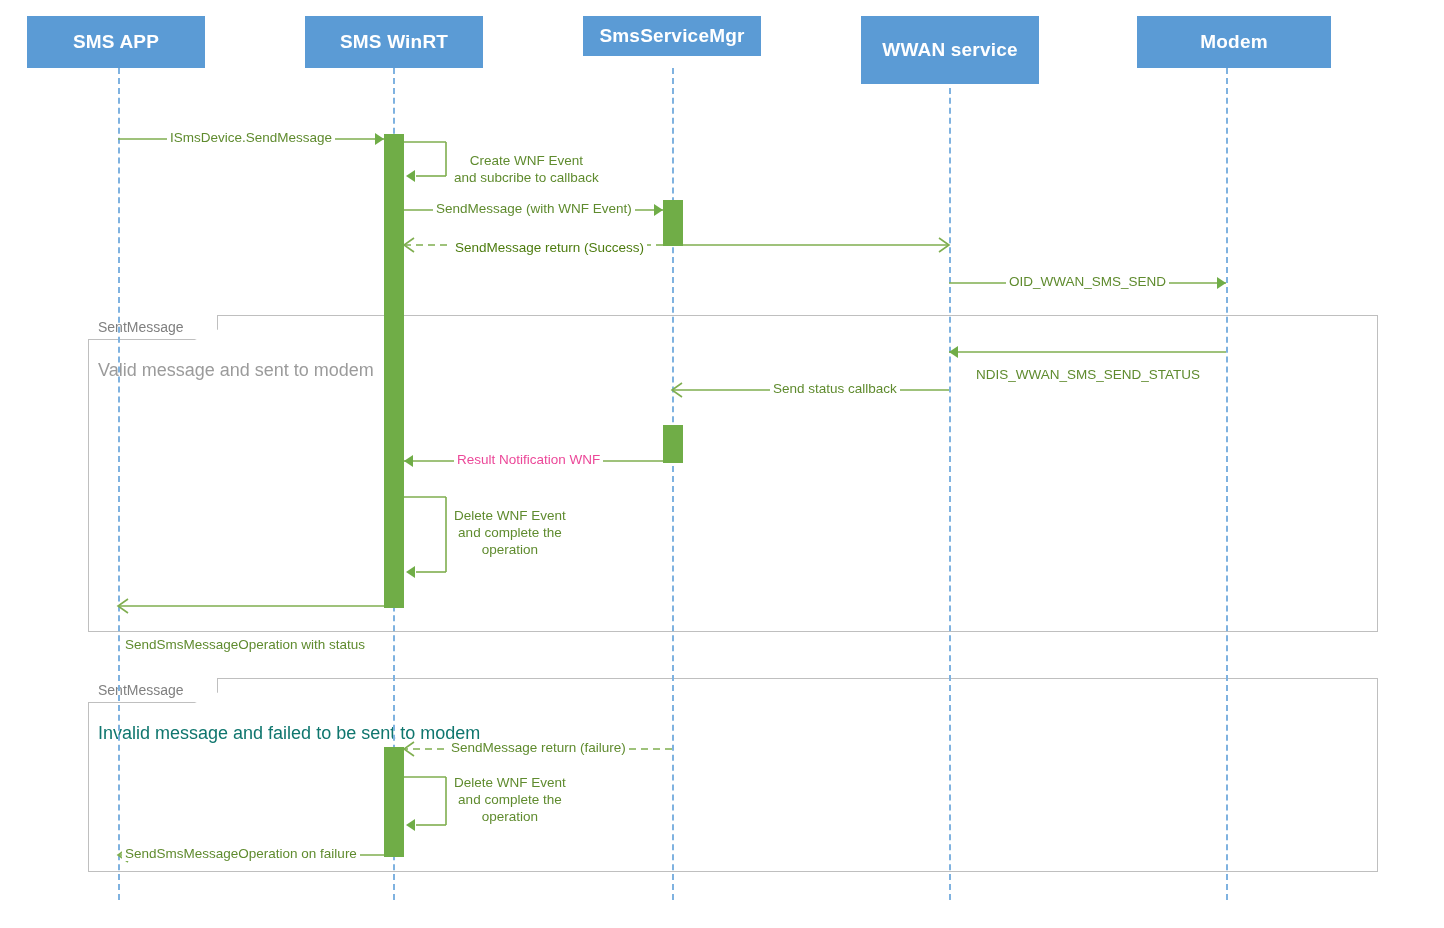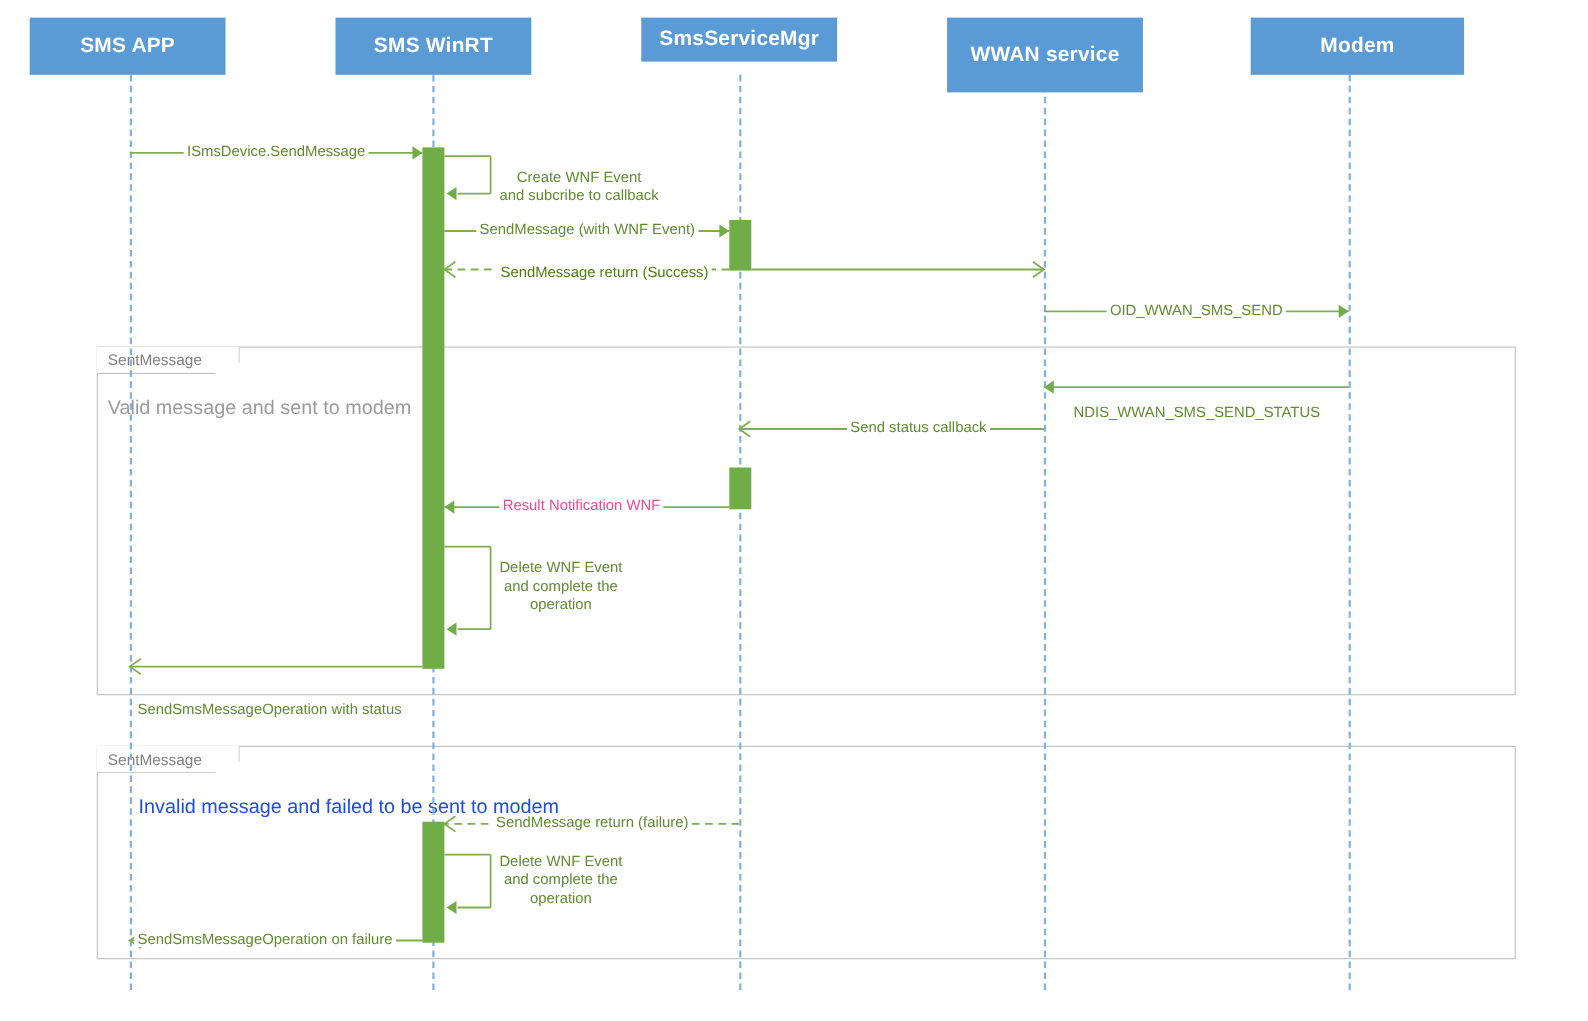--- a/index.html
+++ b/index.html
@@ -74,21 +74,21 @@
 <body>
 
 <div id="canvas">
 
   <div class="frag" id="frag-0-box" style="left: 88px; top: 315px; width: 1290px; height: 317px; border-color: rgb(191, 191, 191);"></div>
   <div class="frag-tag" id="frag-0-tag" style="left: 88px; top: 315px; color: rgb(128, 128, 128); width: 130px; background: rgb(255, 255, 255); border-top: none; border-right: 1.5px solid rgb(191, 191, 191); border-bottom: 1.5px solid rgb(191, 191, 191); border-left: none; border-image: initial; box-sizing: border-box; clip-path: polygon(0px 0px, 100% 0px, 100% 58%, 82% 100%, 0px 100%);">SentMessage</div>
   <div class="frag-desc" id="frag-0-desc" style="left: 98px; top: 360px; color: rgb(155, 155, 155);">Valid message and sent to modem</div>
 
   <div class="frag" id="frag-1-box" style="left: 88px; top: 678px; width: 1290px; height: 194px; border-color: rgb(191, 191, 191);"></div>
   <div class="frag-tag" id="frag-1-tag" style="left: 88px; top: 678px; color: rgb(128, 128, 128); width: 130px; background: rgb(255, 255, 255); border-top: none; border-right: 1.5px solid rgb(191, 191, 191); border-bottom: 1.5px solid rgb(191, 191, 191); border-left: none; border-image: initial; box-sizing: border-box; clip-path: polygon(0px 0px, 100% 0px, 100% 58%, 82% 100%, 0px 100%);">SentMessage</div>
-  <div class="frag-desc" id="frag-1-desc" style="left: 98px; top: 723px; color: #1d4ed8; margin-left: 28px;">Invalid message and failed to be sent to modem</div>
+  <div class="frag-desc" id="frag-1-desc" style="left: 98px; top: 723px; color: #0f766e;">Invalid message and failed to be sent to modem</div>
 
   <div class="ll-line" id="ll-line-0" style="left: 118px; top: 68px; height: 832px; border-left-color: rgb(127, 178, 224);"></div>
   <div class="ll-line" id="ll-line-1" style="left: 393px; top: 68px; height: 832px; border-left-color: rgb(127, 178, 224);"></div>
   <div class="ll-line" id="ll-line-2" style="left: 672px; top: 68px; height: 832px; border-left-color: rgb(127, 178, 224);"></div>
   <div class="ll-line" id="ll-line-3" style="left: 949px; top: 68px; height: 832px; border-left-color: rgb(127, 178, 224);"></div>
   <div class="ll-line" id="ll-line-4" style="left: 1226px; top: 68px; height: 832px; border-left-color: rgb(127, 178, 224);"></div>
 
   <div class="ll-head" id="ll-head-0" style="left: 27px; top: 16px; width: 178px; height: 52px; background: rgb(91, 155, 213); color: rgb(255, 255, 255);">
       <span>SMS APP</span>
     </div>

